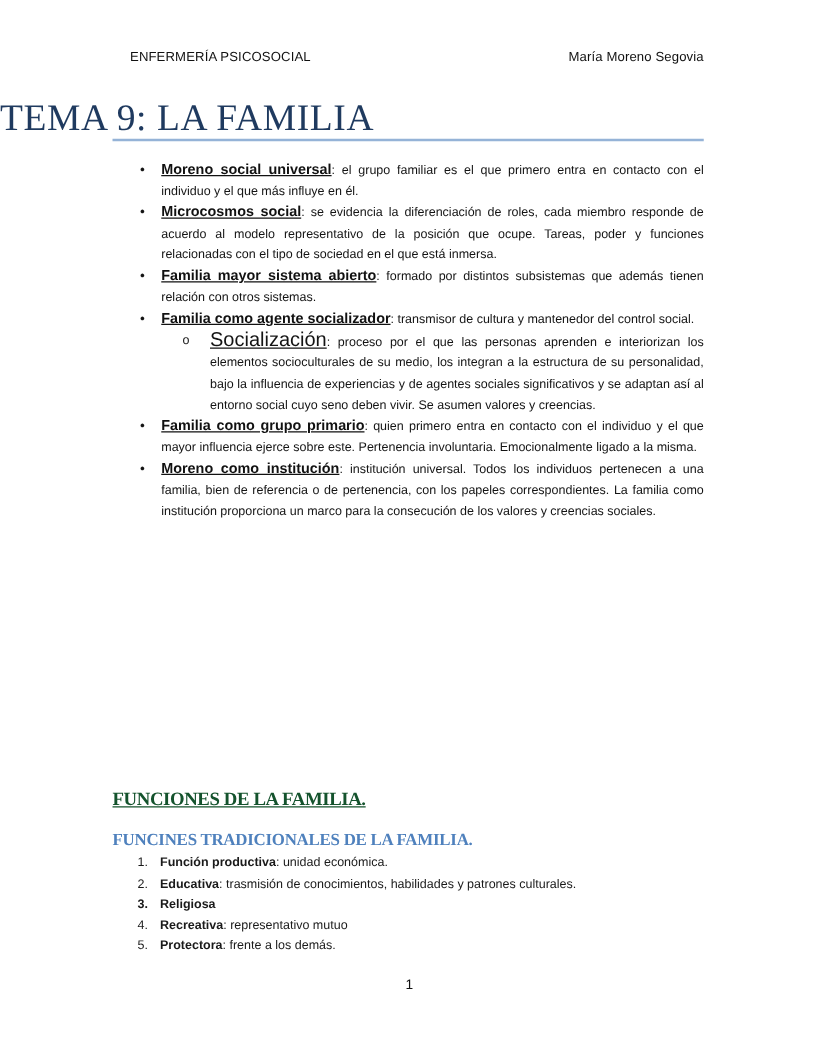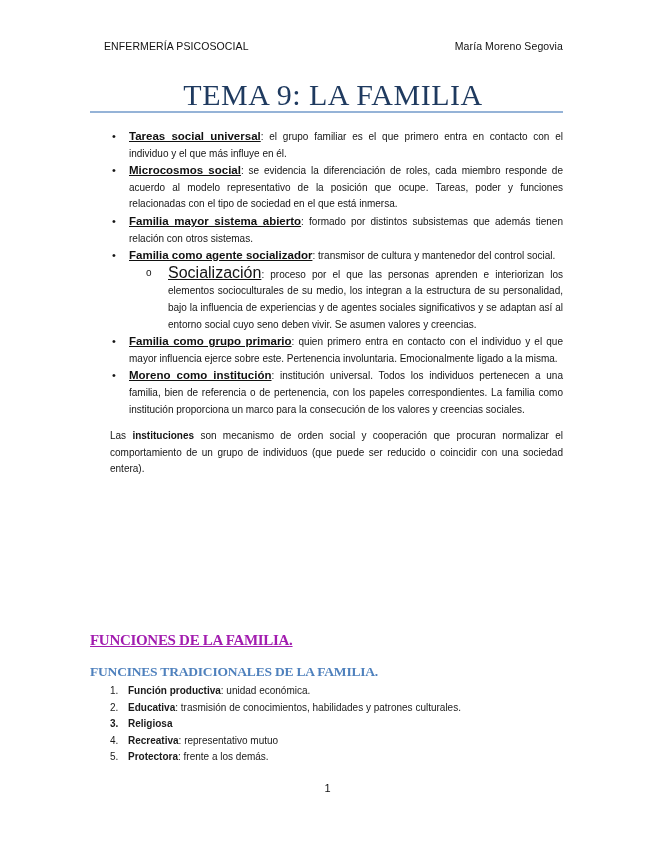--- a/index.html
+++ b/index.html
@@ -6,24 +6,23 @@
   body {
     width: 655px; height: 848px; position: relative; overflow: hidden;
     font-family: "Liberation Sans", sans-serif; color: #1a1a1a;
   }
   .header {
     position: absolute; top: 40px; left: 90px; right: 92px;
     display: flex; justify-content: space-between;
     font-size: 10.5px; letter-spacing: 0.1px; color: #111; padding-left: 14px;
   }
   .title {
-    position: absolute; top: 78px; left: 0; right: 0; text-align: center;
+    position: absolute; top: 78px; left: 0; right: 0; 
     font-family: "Liberation Serif", serif; font-size: 30px; color: #1f3a5f;
     letter-spacing: 0.5px;
-    padding-left: 11px;
   }
   .title-rule {
     position: absolute; top: 111px; left: 90px; right: 92px; height: 2px;
     background: #95b3d7;
   }
   .content {
     position: absolute; top: 128px; left: 90px; width: 473px;
     font-size: 10px; line-height: 16.6px; color: #141414;
   }
   p { margin: 0; text-align: justify; }
@@ -37,21 +36,21 @@
     font-weight: bold; text-decoration: underline; font-size: 11.5px; color: #111;
   }
   .sub { list-style: none; padding: 0; margin: 0; }
   .sub li { position: relative; padding-left: 78px; text-align: justify; }
   .sub li .obullet { position: absolute; left: 56px; top: 0; }
   .subterm { text-decoration: underline; font-size: 16px; }
   .inst { margin-top: 10px; padding-left: 20px; text-align: justify; }
   .h1 {
     position: absolute; top: 632px; left: 90px;
     font-family: "Liberation Serif", serif; font-weight: bold; font-size: 15px;
-    color: #a21caf; text-decoration: underline; letter-spacing: -0.3px;
+    color: #14532d; text-decoration: underline; letter-spacing: -0.3px;
   }
   .h2 {
     position: absolute; top: 664px; left: 90px;
     font-family: "Liberation Serif", serif; font-weight: bold; font-size: 13.5px;
     color: #4f81bd; letter-spacing: -0.2px;
   }
   ol.funcs {
     position: absolute; top: 683px; left: 90px; margin: 0; padding: 0; list-style: none;
     font-size: 10px; line-height: 16.5px;
   }
@@ -72,21 +71,21 @@
 </div>
 
 <div class="title">TEMA 9: LA FAMILIA</div>
 <div class="title-rule"></div>
 
 <div class="content">
 
   <ul class="main">
     <li>
       <span class="bullet">•</span>
-      <span class="term">Tareas social universal</span><span>: el grupo familiar es el que primero  entra en contacto con el individuo y el que más influye en él.</span>
+      <span class="term">Moreno social universal</span><span>: el grupo familiar es el que primero  entra en contacto con el individuo y el que más influye en él.</span>
     </li>
     <li>
       <span class="bullet">•</span>
       <span class="term">Microcosmos social</span><span>: se evidencia la diferenciación de roles, cada miembro responde de acuerdo al modelo representativo de la posición que ocupe. Tareas, poder y funciones relacionadas con el tipo de sociedad en el que está inmersa.</span>
     </li>
     <li>
       <span class="bullet">•</span>
       <span class="term">Familia mayor sistema abierto</span><span>: formado por  distintos subsistemas que además tienen relación con otros sistemas.</span>
     </li>
     <li>
@@ -104,21 +103,20 @@
     <li>
       <span class="bullet">•</span>
       <span class="term">Familia como grupo primario</span><span>: quien primero entra en contacto con el individuo y el que mayor influencia ejerce sobre este. Pertenencia involuntaria. Emocionalmente ligado a la misma.</span>
     </li>
     <li>
       <span class="bullet">•</span>
       <span class="term">Moreno como institución</span><span>: institución universal. Todos los individuos pertenecen a una familia, bien de referencia o de pertenencia, con los papeles correspondientes. La familia como institución proporciona un marco para la consecución de los valores y creencias sociales.</span>
     </li>
   </ul>
 
-  <p class="inst"><span>Las </span><b>instituciones</b><span> son mecanismo de orden social y cooperación que procuran normalizar el comportamiento de un  grupo de individuos (que puede ser reducido o coincidir con una sociedad entera).</span></p>
 </div>
 
 <div class="h1">FUNCIONES DE LA FAMILIA.</div>
 <div class="h2">FUNCINES TRADICIONALES DE LA FAMILIA.</div>
 
 <ol class="funcs">
   <li><span class="num">1.</span><b>Función productiva</b><span>: unidad económica.</span></li>
   <li><span class="num">2.</span><b>Educativa</b><span>: trasmisión de conocimientos, habilidades y patrones culturales.</span></li>
   <li><span class="num" style="font-weight:bold">3.</span><b>Religiosa</b><span></span></li>
   <li><span class="num">4.</span><b>Recreativa</b><span>: representativo mutuo</span></li>

